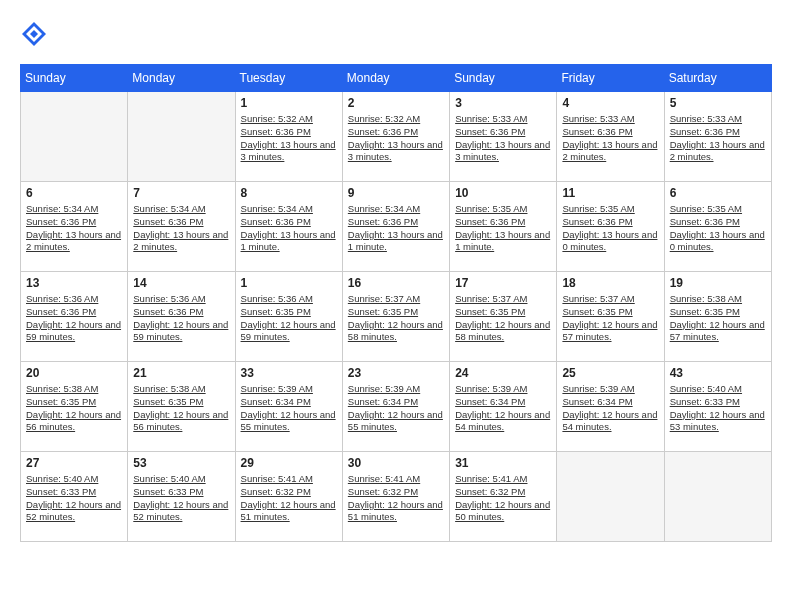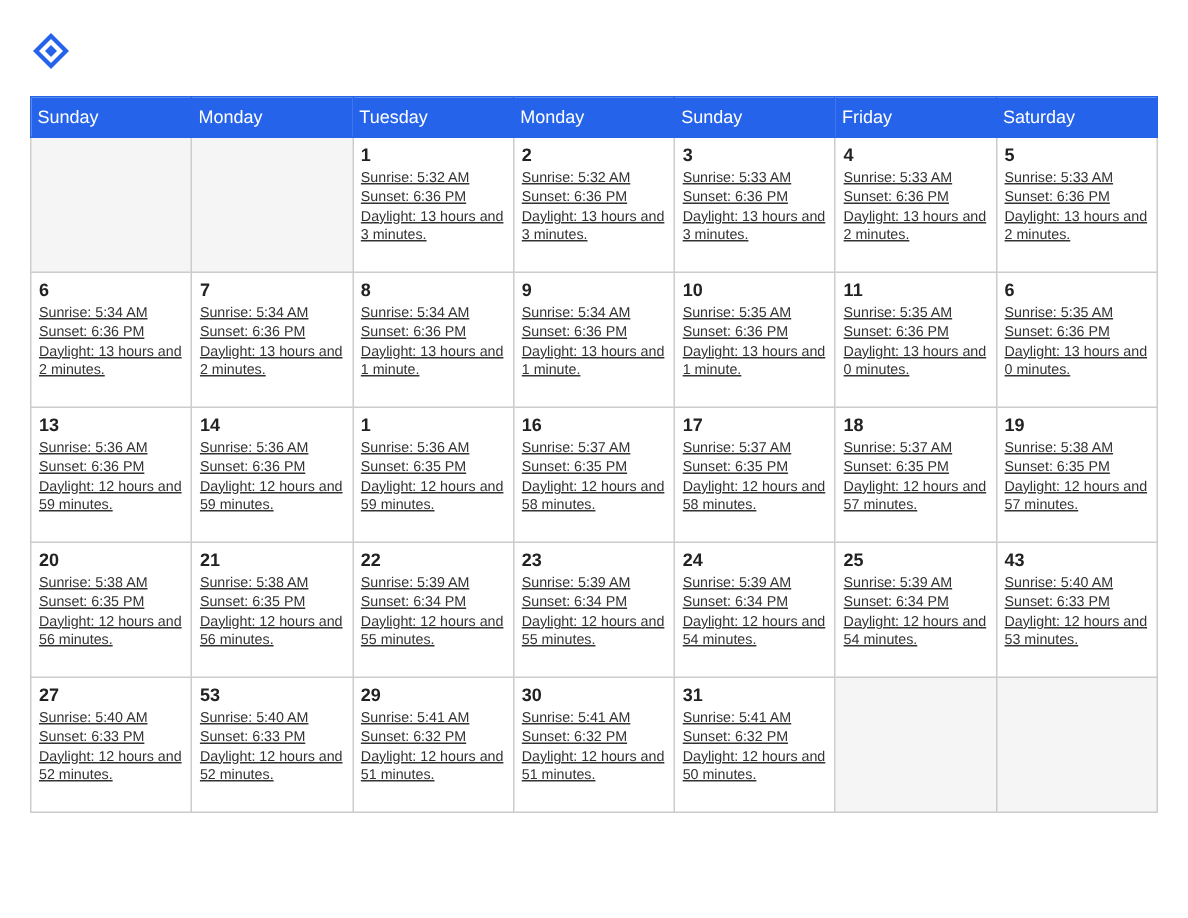--- a/index.html
+++ b/index.html
@@ -255,21 +255,21 @@
 Sunset: 6:35 PM
 Daylight: 12 hours and 56 minutes.</div>
         </td>
         <td>
           <span class="day-num">21</span>
           <div class="day-info" style="white-space: pre-line;">Sunrise: 5:38 AM
 Sunset: 6:35 PM
 Daylight: 12 hours and 56 minutes.</div>
         </td>
         <td>
-          <span class="day-num">22</span>
+          <span class="day-num">33</span>
           <div class="day-info" style="white-space: pre-line;">Sunrise: 5:39 AM
 Sunset: 6:34 PM
 Daylight: 12 hours and 55 minutes.</div>
         </td>
         <td>
           <span class="day-num">23</span>
           <div class="day-info" style="white-space: pre-line;">Sunrise: 5:39 AM
 Sunset: 6:34 PM
 Daylight: 12 hours and 55 minutes.</div>
         </td>

